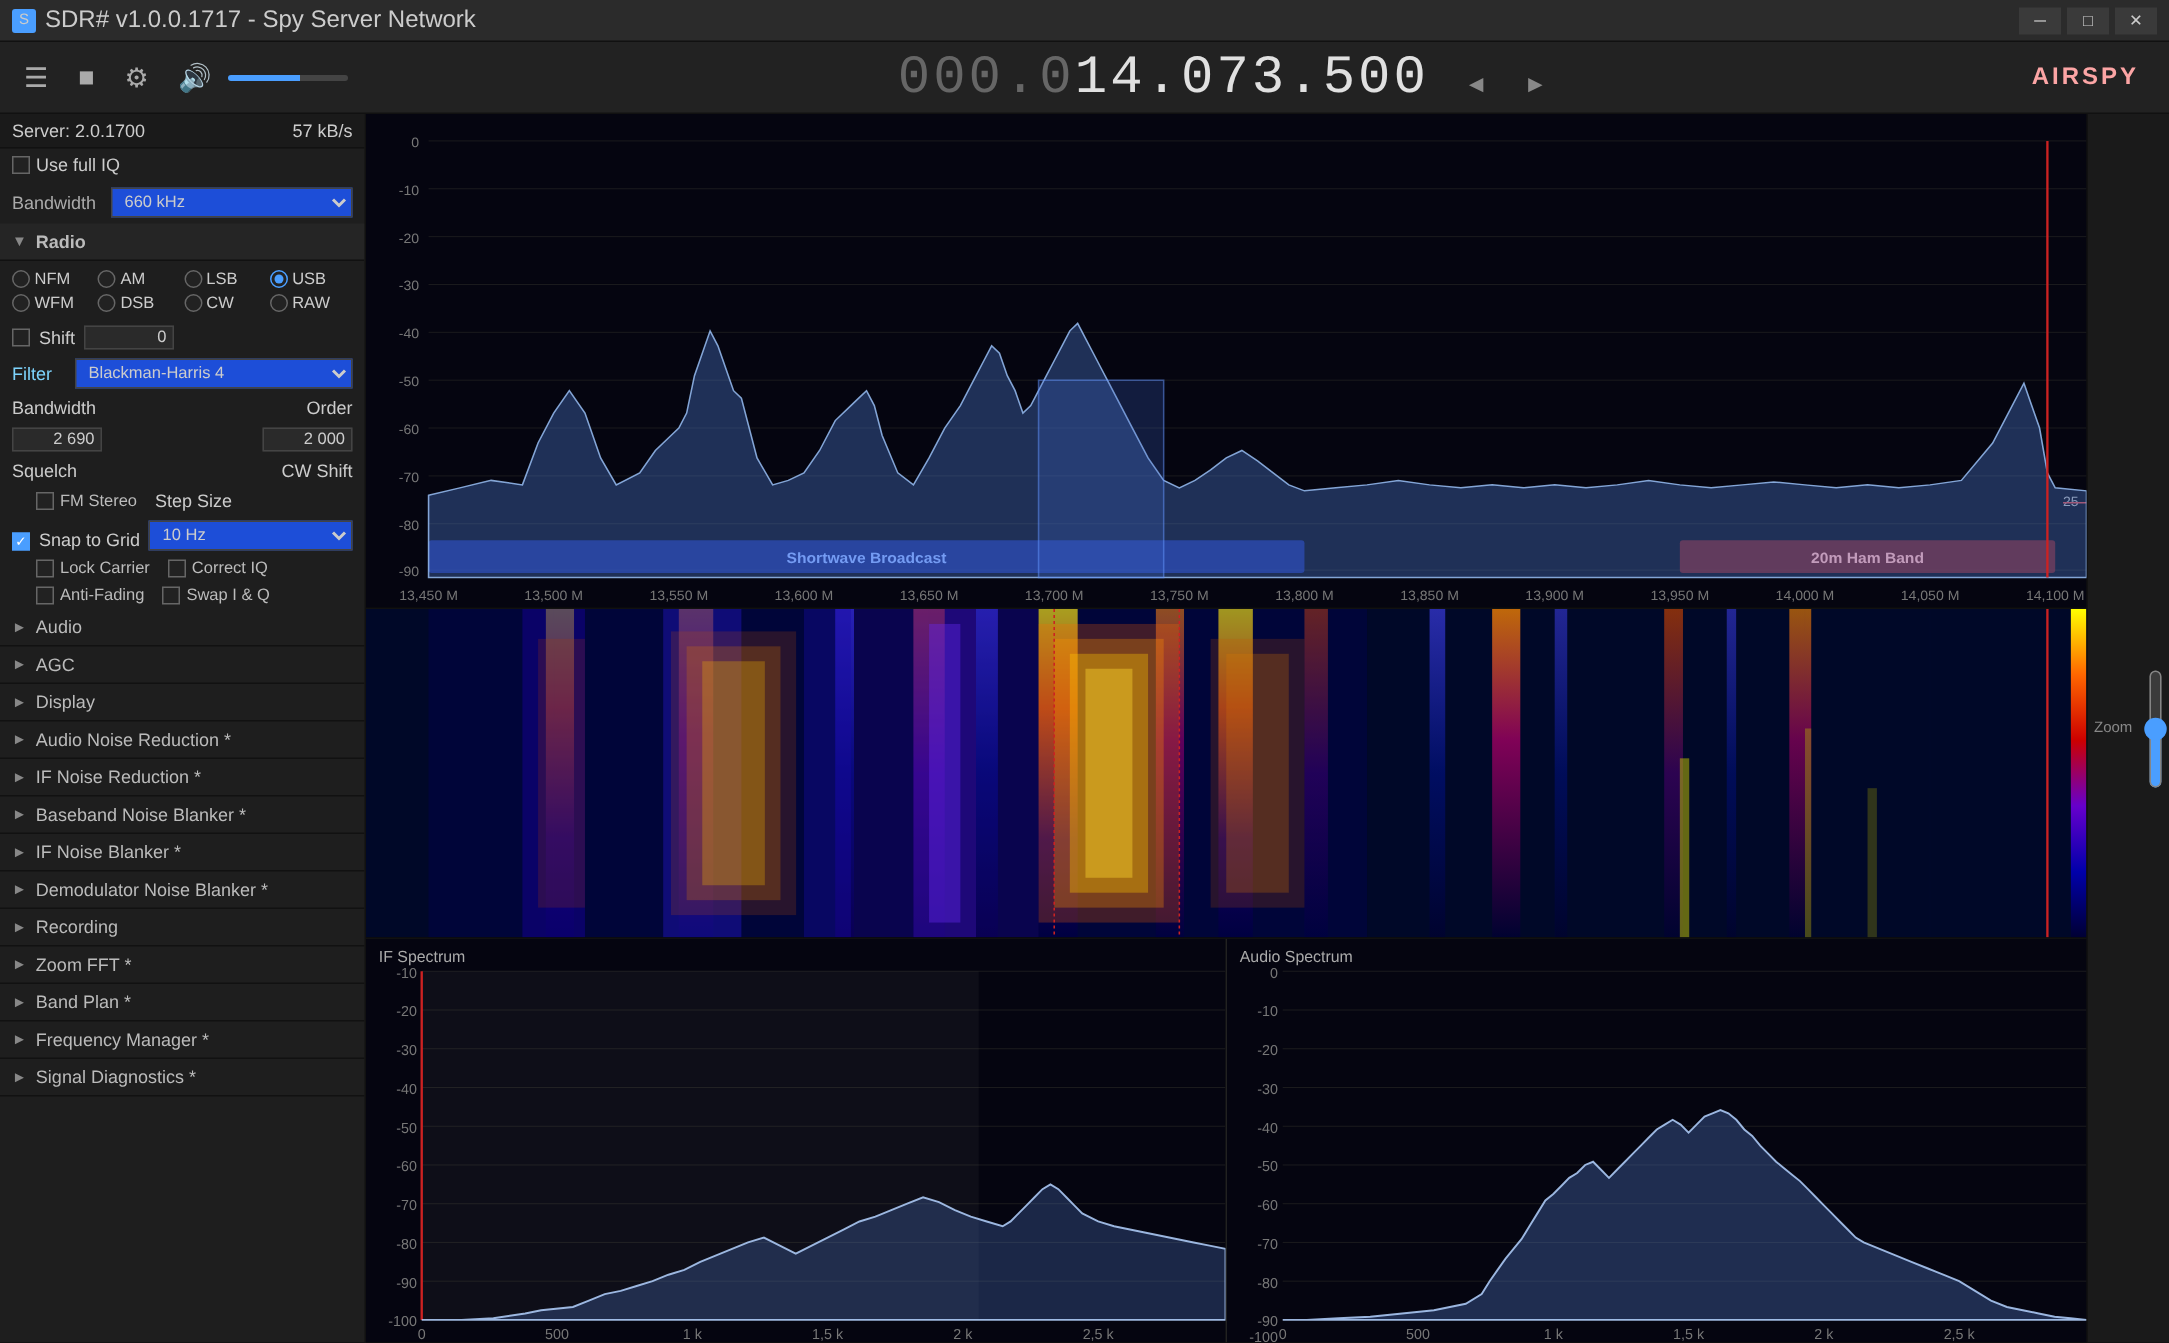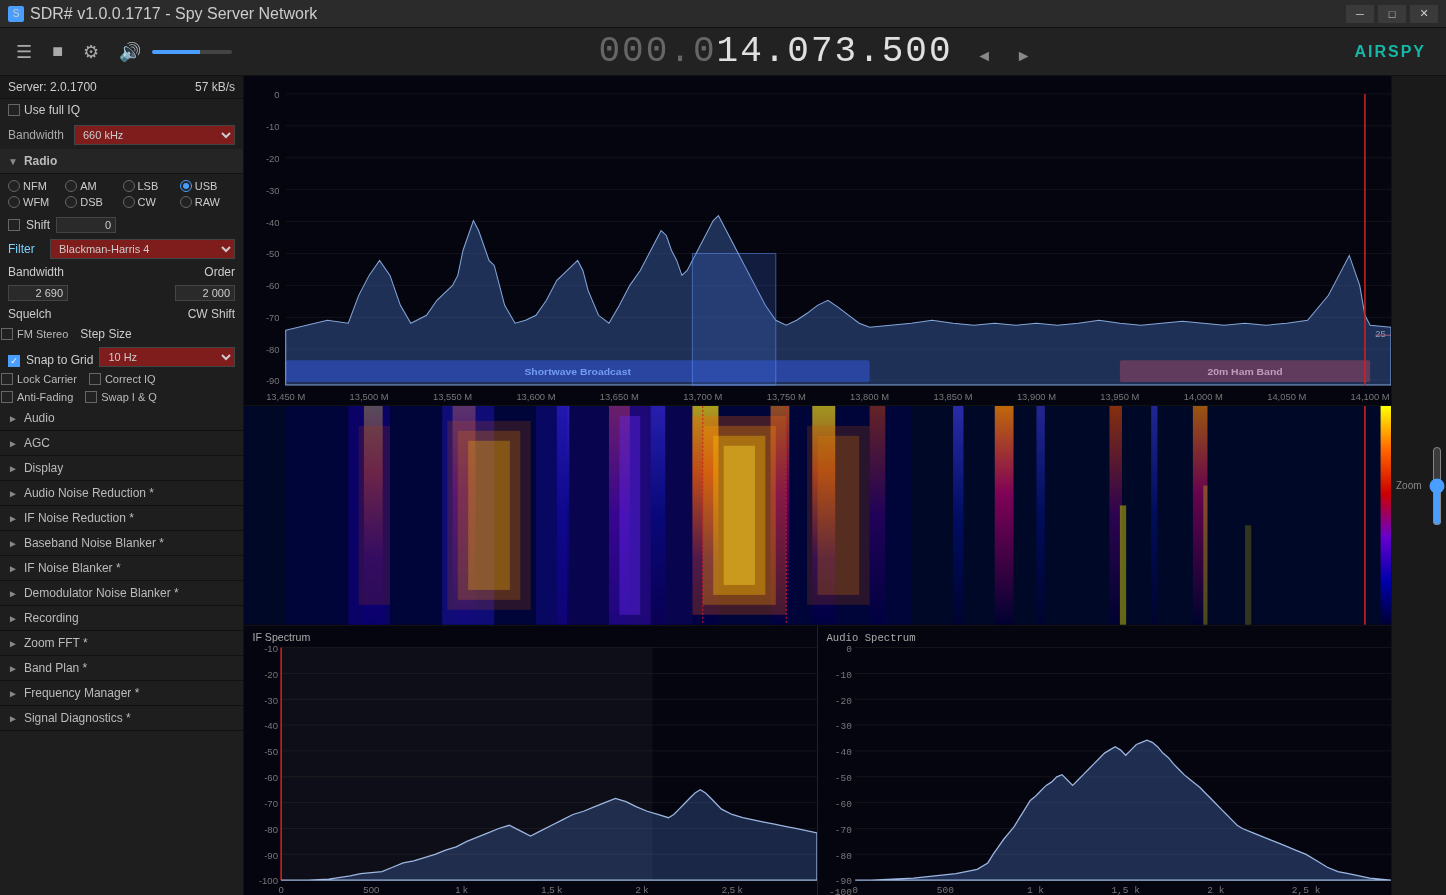--- a/index.html
+++ b/index.html
@@ -78,21 +78,21 @@
       font-weight: 300;
       color: #e0e0e0;
       letter-spacing: 2px;
       font-family: 'Courier New', monospace;
     }
     .freq-display .freq-dim { color: #666; margin-left: 44px; }
     .freq-arrow {
       background: none; border: none; color: #888; font-size: 16px; cursor: pointer;
     }
     .airspy-logo {
-      color: #14b8a6;
+      color: #fca5a5;
       font-size: 16px;
       font-weight: bold;
       letter-spacing: 2px;
       margin-right: 10px;
     }
 
     .main-layout {
       display: flex;
       height: calc(895px - 28px - 48px);
     }
@@ -119,21 +119,21 @@
     .use-full-iq {
       display: flex; align-items: center; gap: 4px;
       padding: 4px 8px;
     }
     .bandwidth-row {
       display: flex; align-items: center; gap: 6px;
       padding: 4px 8px;
     }
     .bandwidth-row label { min-width: 60px; color: #aaa; }
     .select-input {
-      background: #7f1d1d;
+      background: #1d4ed8;
       border: 1px solid #444;
       color: #ccc;
       padding: 2px 4px;
       font-size: 11px;
       flex: 1;
     }
 
     .section-header {
       display: flex;
       align-items: center;
@@ -213,21 +213,21 @@
     .squelch-row {
       display: flex; align-items: center; gap: 6px;
       padding: 3px 8px;
     }
     .snap-row {
       display: flex; align-items: flex-end; gap: 6px;
       padding: 3px 8px;
     }
     .options-row {
       display: flex; align-items: center; gap: 12px;
-      padding: 3px 1px;
+      padding: 3px 24px;
       flex-wrap: wrap;
     }
     .collapsible-item {
       display: flex; align-items: center; gap: 6px;
       padding: 5px 8px;
       border-bottom: 1px solid #111;
       cursor: pointer;
       color: #bbb;
     }
 
@@ -261,21 +261,20 @@
       display: flex;
     }
     .if-spectrum {
       flex: 1;
       border-right: 1px solid #222;
       position: relative;
     }
     .audio-spectrum {
       flex: 1;
       position: relative;
-      font-family: Liberation Mono, monospace;
     }
 
     
     .zoom-panel {
       width: 55px;
       background: #1a1a1a;
       border-left: 1px solid #111;
       display: flex;
       flex-direction: row;
       align-items: center;

